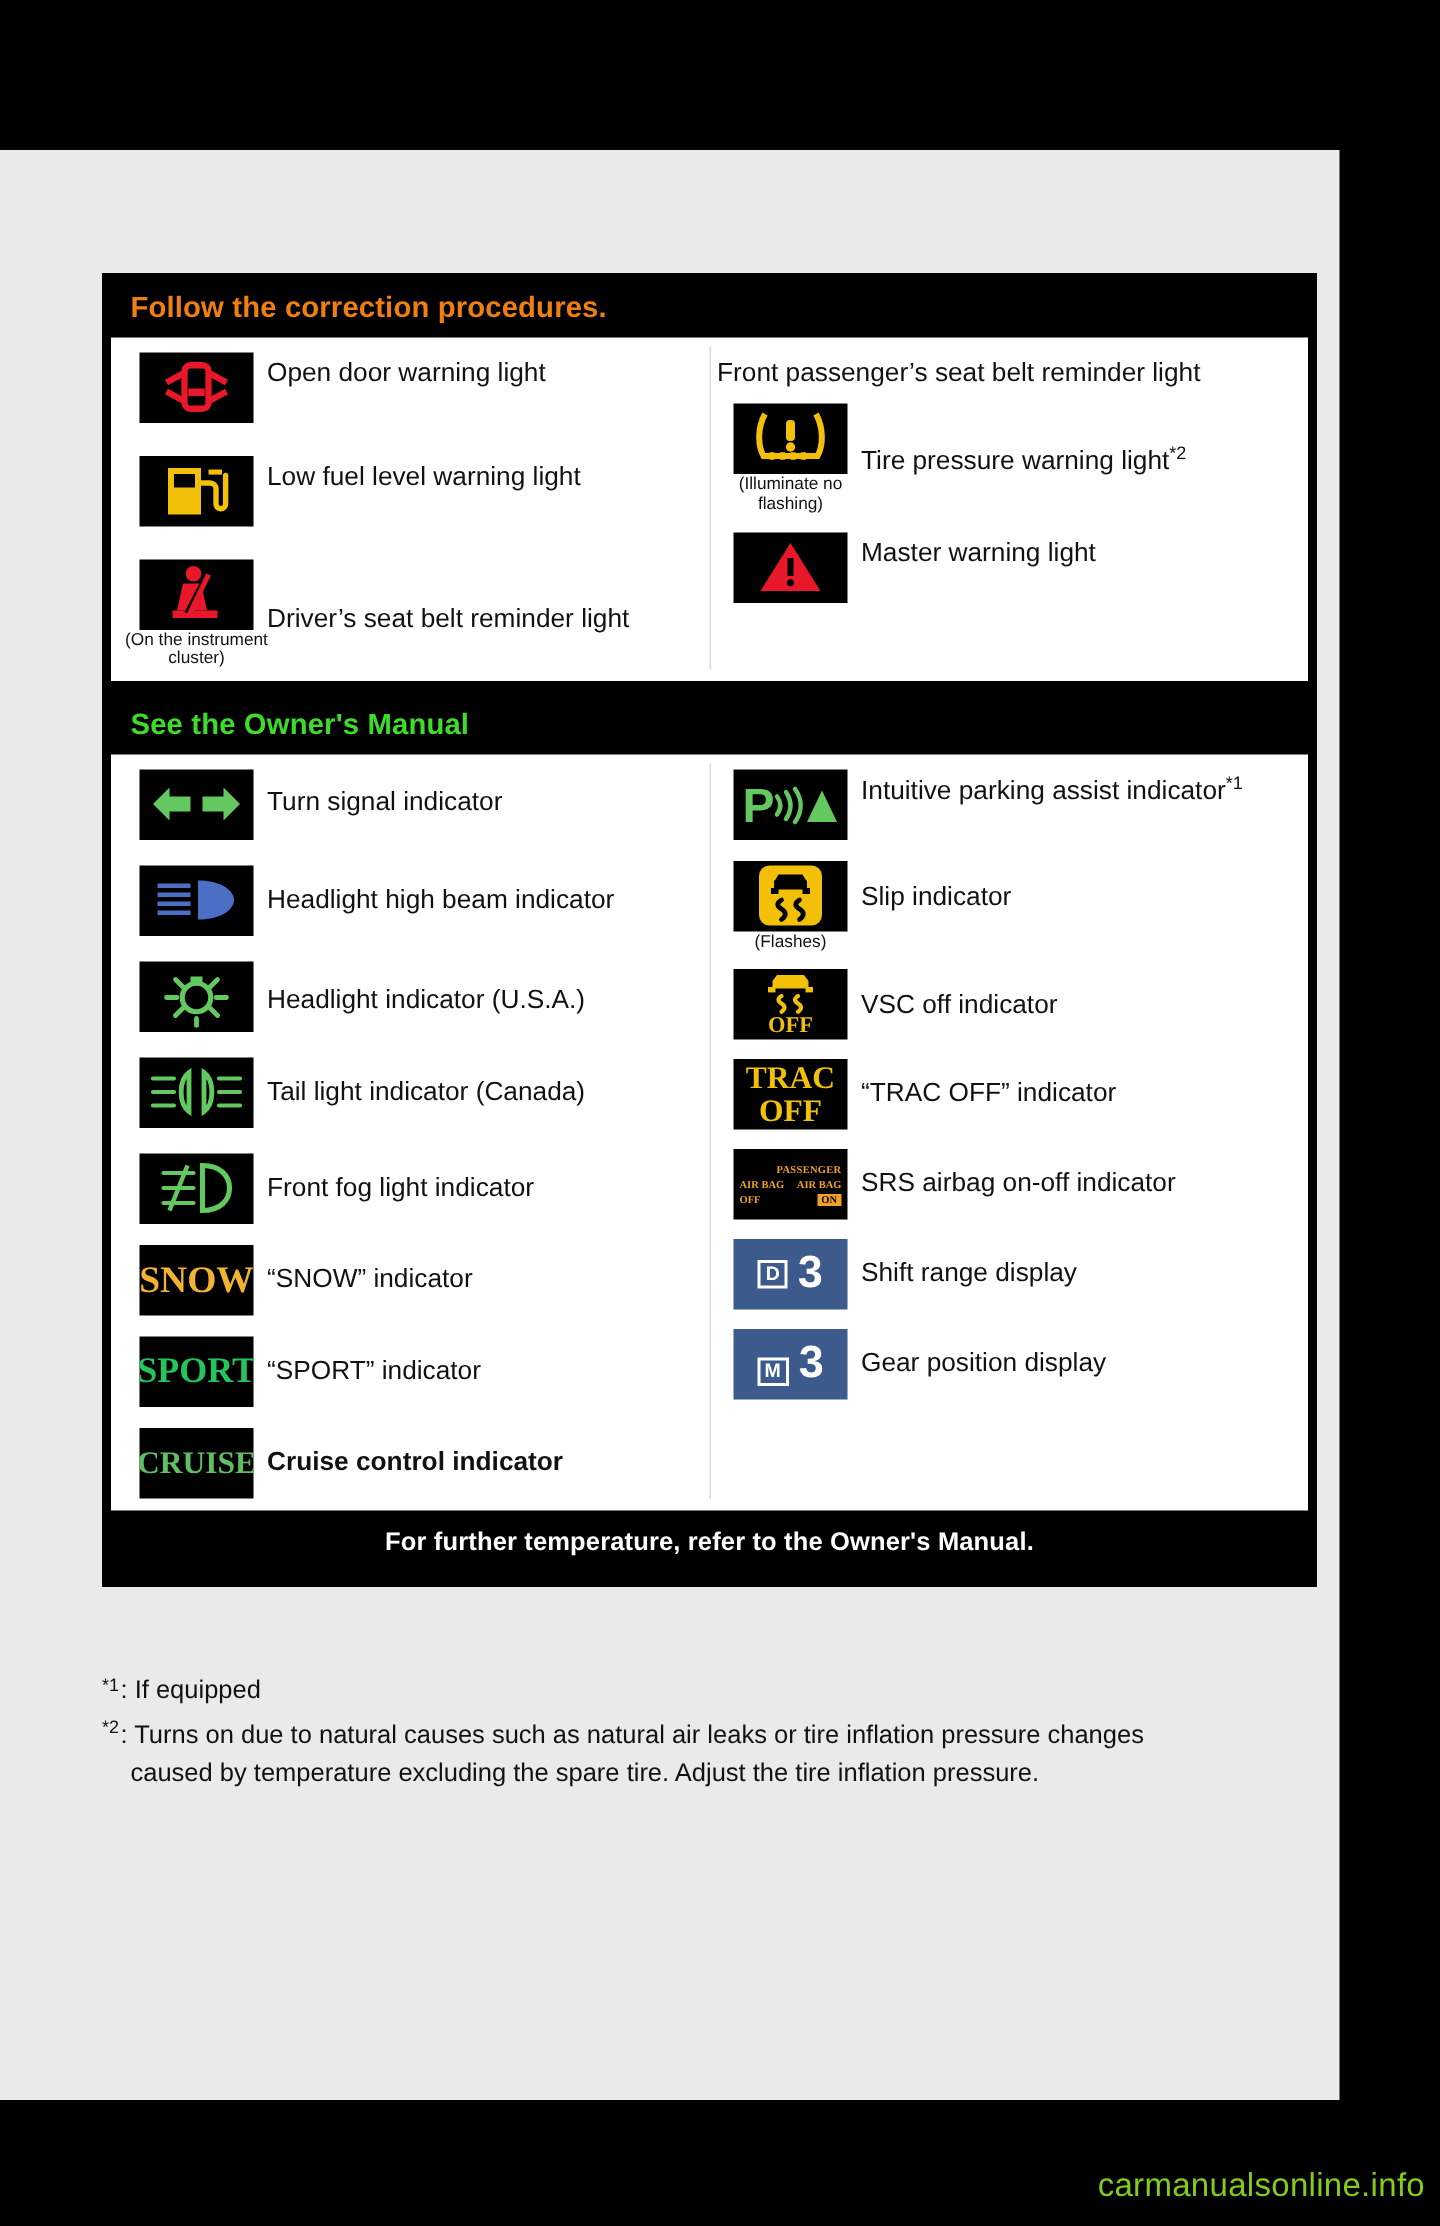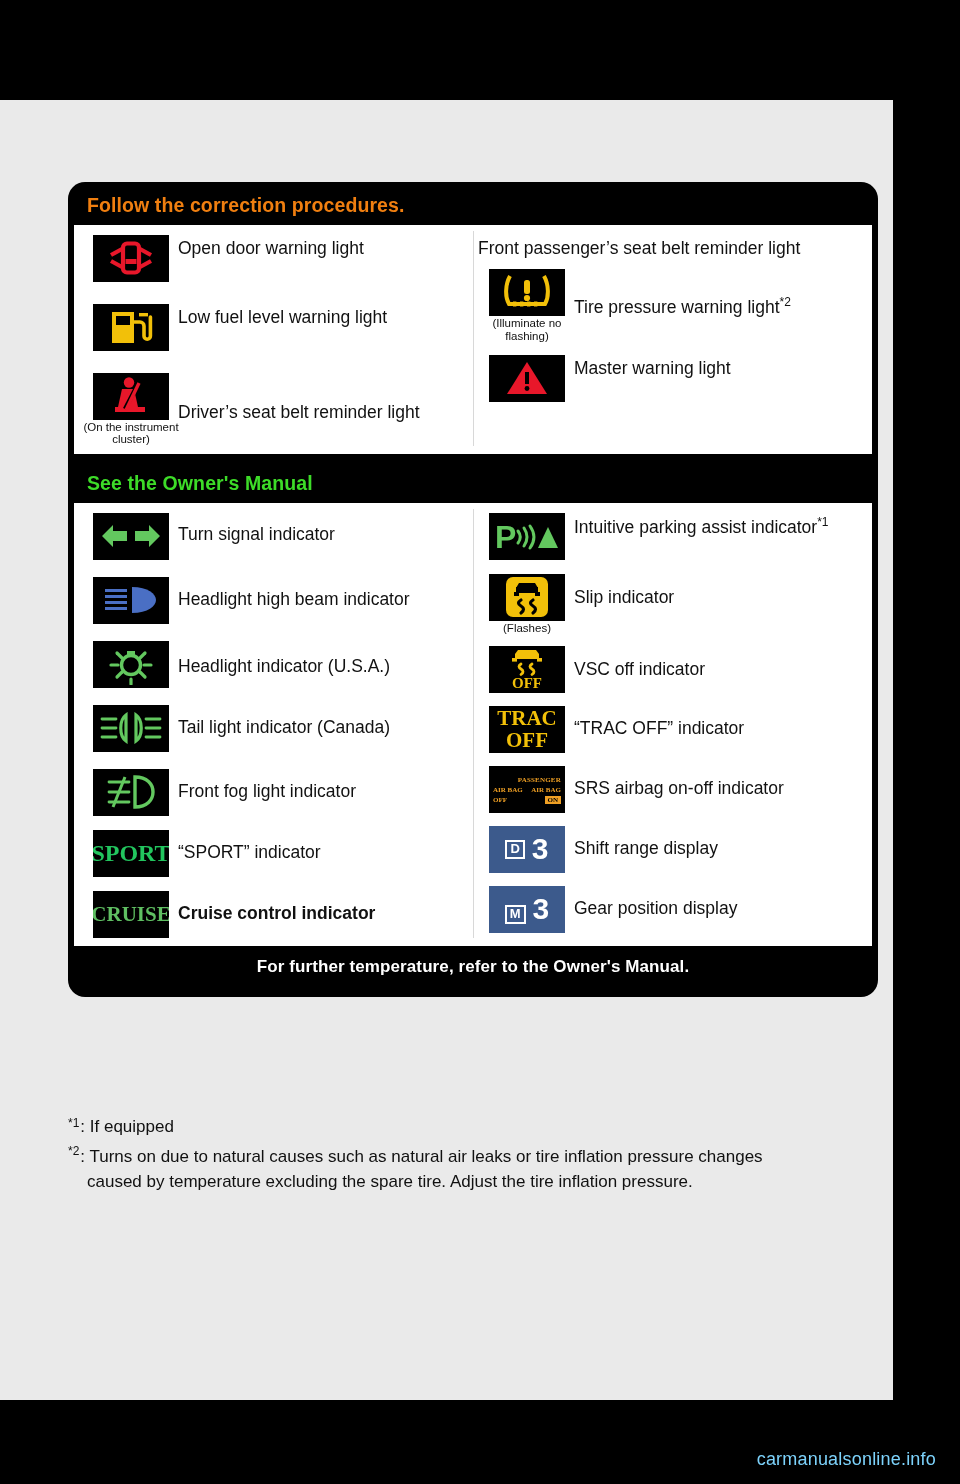--- a/index.html
+++ b/index.html
@@ -19,21 +19,20 @@
     background: #eaeaea;
   }
 
   
   .card {
     position: absolute;
     left: 68px; top: 82px;      
     width: 810px;
     background: #000;
     padding: 6px 6px 8px 6px;
-    border-radius: 17px;
   }
 
   .band-title {
     color: #f07f10;
     font-size: 19.5px;
     font-weight: bold;
     letter-spacing: .1px;
     padding: 8px 0 9px 13px;
     line-height: 1;
   }
@@ -103,23 +102,23 @@
   }
   .fn { font-size: 17px; line-height: 1.42; display: flex; }
   .fn .mk { flex: 0 0 auto; }
   .fn .mk sup { font-size: 12px; }
   .fn .tx { padding-left: 1px; }
   .fn + .fn { margin-top: 3px; }
   .fn-indent { display: block; padding-left: 19px; }
 
   .watermark {
     position: absolute;
-    right: 24px; bottom: 14px;
-    color: #7dd3fc;
-    font-size: 18px;
+    right: 10px; bottom: 14px;
+    color: #84cc16;
+    font-size: 22px;
     letter-spacing: .2px;
   }
 </style>
 </head>
 <body>
 
 <div id="root">
   <div class="page">
 
     <div class="card">
@@ -314,20 +313,28 @@
                           <path d="M4 17 H24"></path>
                           <path d="M4 27 H24"></path>
                       </g>
                       <path d="M20 2 L8 32" stroke="#63c85f" stroke-width="3" fill="none"></path>
                     </svg>
                   </div>
                 </div>
                 <div class="label" style="padding-top:11px;">Front fog light indicator</div>
               </div>
 
+              <div class="row" style="padding-top:14px;">
+                <div class="iconwrap">
+                  <div class="tile">
+                    <span class="tiletext" style="color:#f2b233;font-size:25px;">SNOW</span>
+                  </div>
+                </div>
+                <div class="label" style="padding-top:11px;">“SNOW” indicator</div>
+              </div>
 
               <div class="row" style="padding-top:14px;">
                 <div class="iconwrap">
                   <div class="tile">
                     <span class="tiletext" style="color:#22c55e;font-size:24px;">SPORT</span>
                   </div>
                 </div>
                 <div class="label" style="padding-top:11px;">“SPORT” indicator</div>
               </div>
 

